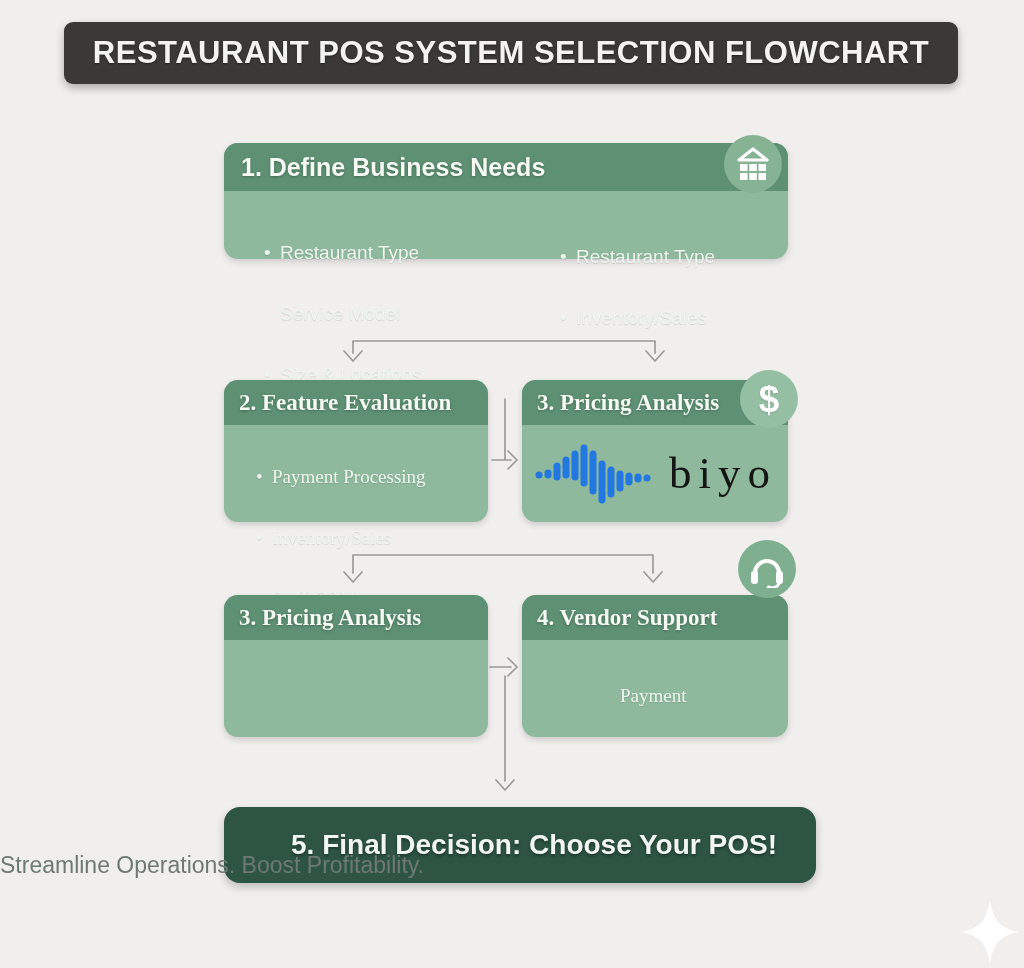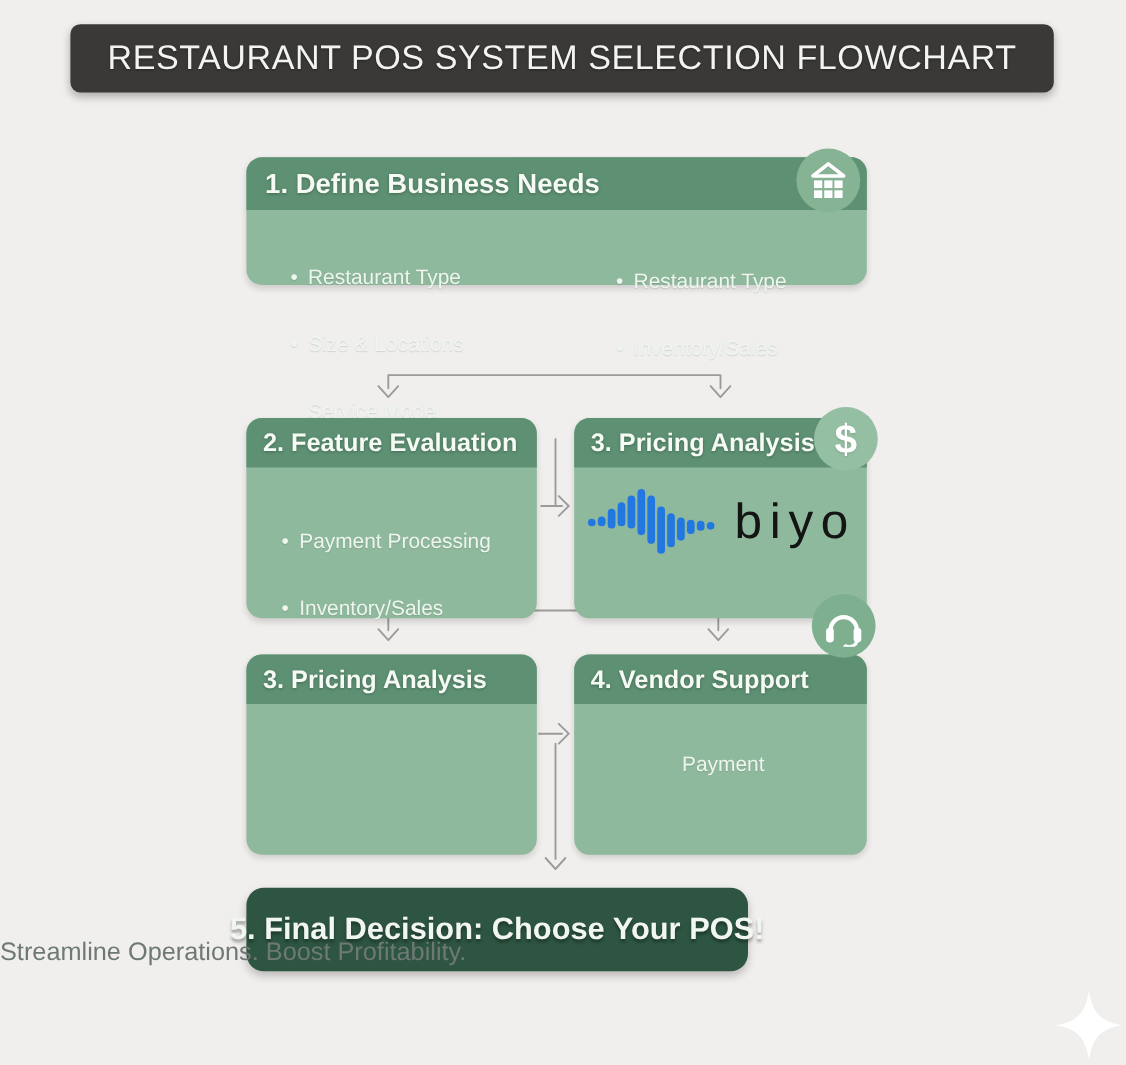--- a/index.html
+++ b/index.html
@@ -8,53 +8,53 @@
     background:#f0efed;
     font-family:"Liberation Sans", sans-serif;
   }
   .title-bar{
     position:absolute;left:64px;top:22px;width:894px;height:62px;
     background:#3a3938;border-radius:9px;
     box-shadow:0 4px 8px rgba(0,0,0,.28);
     display:flex;align-items:center;justify-content:center;
   }
   .title-bar span{
-    color:#f3f3f1;font-size:31px;font-weight:400;letter-spacing:.5px;
+    color:#f3f3f1;font-size:31px;font-weight:700;letter-spacing:.5px;
     text-shadow:0 1px 2px rgba(0,0,0,.4);white-space:nowrap;
   }
   svg.connectors{position:absolute;left:0;top:0;pointer-events:none;}
 
   .box{
     position:absolute;background:#8fb99d;border-radius:14px;
     box-shadow:0 3px 6px rgba(0,0,0,.14);
   }
   .box-header{
     background:#5e9173;border-radius:14px 14px 0 0;
     color:#f5faf5;font-weight:700;
     display:flex;align-items:center;
     text-shadow:0 1px 3px rgba(0,0,0,.28);
     white-space:nowrap;
   }
   .box1{left:224px;top:143px;width:564px;height:116px;}
   .box1 .box-header{height:48px;font-size:25px;padding-left:17px;}
-  .small-box{width:264px;height:182px;}
+  .small-box{width:264px;height:142px;font-family:Liberation Serif, serif;}
   .small-box .box-header{height:45px;font-size:23px;padding-left:15px;}
   .box2{left:224px;top:380px;}
   .box3{left:522px;top:380px;width:266px;}
   .box4{left:224px;top:595px;}
   .box5{left:522px;top:595px;width:266px;}
 
   .box-body{position:relative;color:#eef5ef;font-size:19px;text-shadow:0 1px 1px rgba(0,0,0,.12);}
   .bullet-item{display:flex;line-height:26px;margin-top:35px;}
   .bullet-item::before{content:"\2022";width:16px;flex:0 0 16px;text-align:left;}
   .bullet-item.no-bullet::before{content:"";}
   .col{position:absolute;}
   .col-a{left:40px;top:14px;}
   .col-b{left:336px;top:18px;}
-  .list-pad{padding:20px 0 0 32px;}
+  .list-pad{padding:4px 0 0 32px;}
   .vendor-pad{padding:8px 0 0 46px;}
   .vendor-pad .no-bullet{padding-left:36px;}
 
   .icon-circle{
     position:absolute;border-radius:50%;
     display:flex;align-items:center;justify-content:center;
   }
   .bank-circle{left:724px;top:135px;width:58px;height:58px;background:#86b394;}
   .dollar-circle{left:740px;top:370px;width:58px;height:58px;background:#95bfa3;}
   .headset-circle{left:738px;top:540px;width:58px;height:58px;background:#7eb090;}
@@ -66,24 +66,24 @@
   .biyo{
     position:absolute;left:0;top:45px;width:100%;height:97px;
     display:flex;align-items:center;justify-content:center;gap:16px;text-align:center;
   }
   .biyo-text{
     color:#141414;font-size:45px;letter-spacing:7px;font-weight:400;
     text-shadow:none;line-height:1;
   }
 
   .final-box{
-    position:absolute;left:224px;top:807px;width:456px;height:76px;
+    position:absolute;left:224px;top:807px;width:564px;height:76px;
     background:#2d5541;border-radius:16px;
     box-shadow:0 4px 8px rgba(0,0,0,.22);
-    display:flex;align-items:center;justify-content:center;
+    display:flex;align-items:center;justify-content:center;padding-left:28px;
   }
   .final-box span{
     color:#f2f6f2;font-size:28px;font-weight:800;
     text-shadow:0 2px 3px rgba(0,0,0,.35);white-space:nowrap;
   }
   .footer-tagline{
     position:absolute;left:0;top:852px;width:1024px;text-align:left;
     color:#6f7974;font-size:23px;
   }
   .sparkle{position:absolute;left:958px;top:898px;}
@@ -117,25 +117,25 @@
 
 <div class="box box1">
   <div class="box-header">
     <span>1. Define Business Needs</span>
   </div>
   <div class="box-body">
     <div class="col col-a">
       <div class="bullet-item">
           <span>Restaurant Type</span>
         </div>
-      <div class="bullet-item">
-          <span>Size &amp; Locations</span>
-        </div>
       <div class="bullet-item no-bullet">
           <span>Service Model</span>
+        </div>
+      <div class="bullet-item">
+          <span>Size &amp; Locations</span>
         </div>
     </div>
     <div class="col col-b">
       <div class="bullet-item">
           <span>Restaurant Type</span>
         </div>
       <div class="bullet-item">
           <span>Inventory/Sales</span>
         </div>
     </div>

